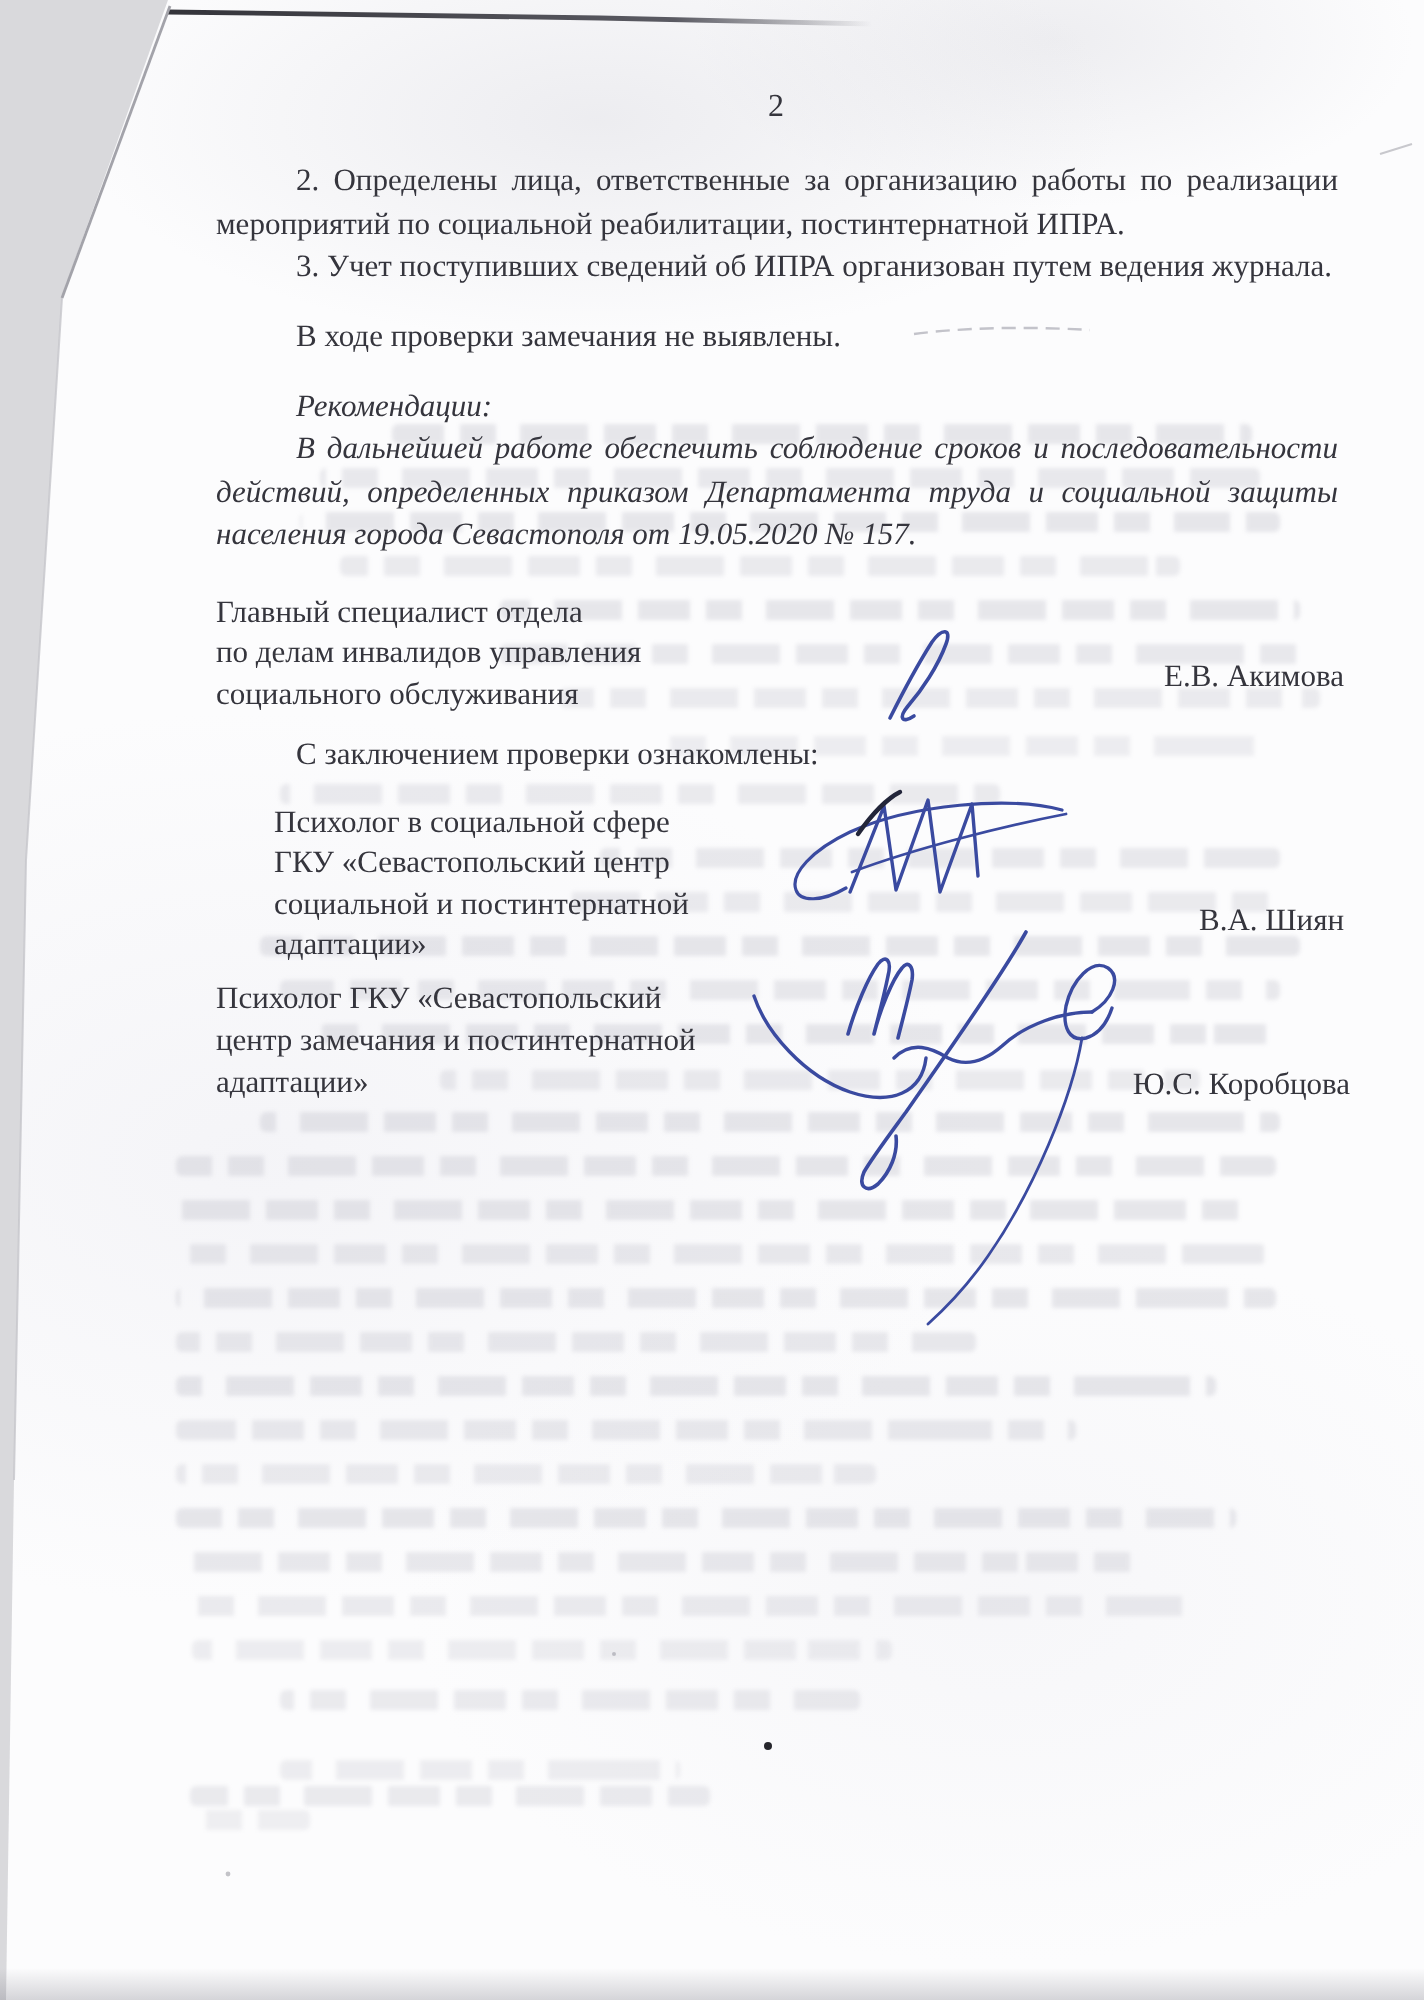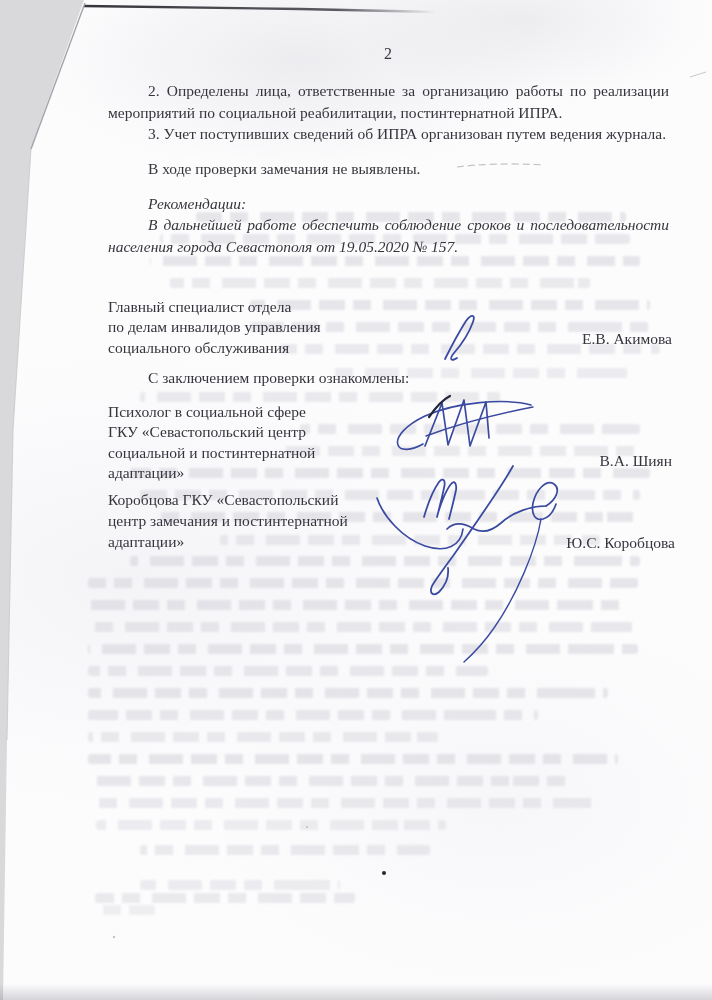--- a/index.html
+++ b/index.html
@@ -26,21 +26,21 @@
   .pageno{
     position:absolute;left:108px;width:560px;top:45px;
     text-align:center;font-size:16px;
   }
   .block{position:absolute;left:108px;width:561px;font-size:15.5px;}
   .para{top:80px;line-height:21.5px;}
   .check{top:158px;line-height:21px;}
   .rec{top:193px;line-height:21.3px;font-style:italic;}
   .insp{top:297px;line-height:20.3px;width:320px;}
   .ack{top:367px;line-height:21px;}
-  .sig1{top:402px;line-height:20.3px;width:320px;}
+  .sig1{top:402px;line-height:20.3px;width:320px;margin-left:29px;}
   .sig2{top:489px;line-height:21px;width:340px;}
   .jline{text-align:justify;text-align-last:justify;}
   .ind{padding-left:40px;}
   .name{position:absolute;font-size:15.5px;white-space:nowrap;}
   .name-akimova{top:330px;right:40px;margin-left:20px;}
   .name-shiyan{top:452px;right:40px;}
   .name-korobtsova{top:519px;right:37px;margin-top:15px;}
   .ink{position:absolute;left:0;top:0;pointer-events:none;}
   .bleed{
     position:absolute;height:10px;border-radius:3px;
@@ -100,20 +100,21 @@
     <div class="ind">3. Учет поступивших сведений об ИПРА организован путем ведения журнала.</div>
   </div>
 
   <div class="block check">
     <div class="ind">В ходе проверки замечания не выявлены.</div>
   </div>
 
   <div class="block rec">
     <div class="ind">Рекомендации:</div>
     <div class="jline ind">В дальнейшей работе обеспечить соблюдение сроков и последовательности</div>
+    <div class="jline">действий, определенных приказом Департамента труда и социальной защиты</div>
     <div>населения города Севастополя от 19.05.2020 № 157.</div>
   </div>
 
   <div class="block insp">
     <div>Главный специалист отдела</div>
     <div>по делам инвалидов управления</div>
     <div>социального обслуживания</div>
   </div>
   <div class="name name-akimova">Е.В. Акимова</div>
 
@@ -123,21 +124,21 @@
 
   <div class="block sig1">
     <div>Психолог в социальной сфере</div>
     <div>ГКУ «Севастопольский центр</div>
     <div>социальной и постинтернатной</div>
     <div>адаптации»</div>
   </div>
   <div class="name name-shiyan">В.А. Шиян</div>
 
   <div class="block sig2">
-    <div>Коробцова ГКУ «Севастопольский</div>
+    <div>Психолог ГКУ «Севастопольский</div>
     <div>центр замечания и постинтернатной</div>
     <div>адаптации»</div>
   </div>
   <div class="name name-korobtsova">Ю.С. Коробцова</div>
 
   <svg class="ink" width="712" height="1000" viewBox="0 0 712 1000">
     <defs>
       <linearGradient id="edgefade" x1="0" y1="0" x2="1" y2="0">
         <stop offset="0" stop-color="#34343a"></stop>
         <stop offset="0.72" stop-color="#5a5a62"></stop>

